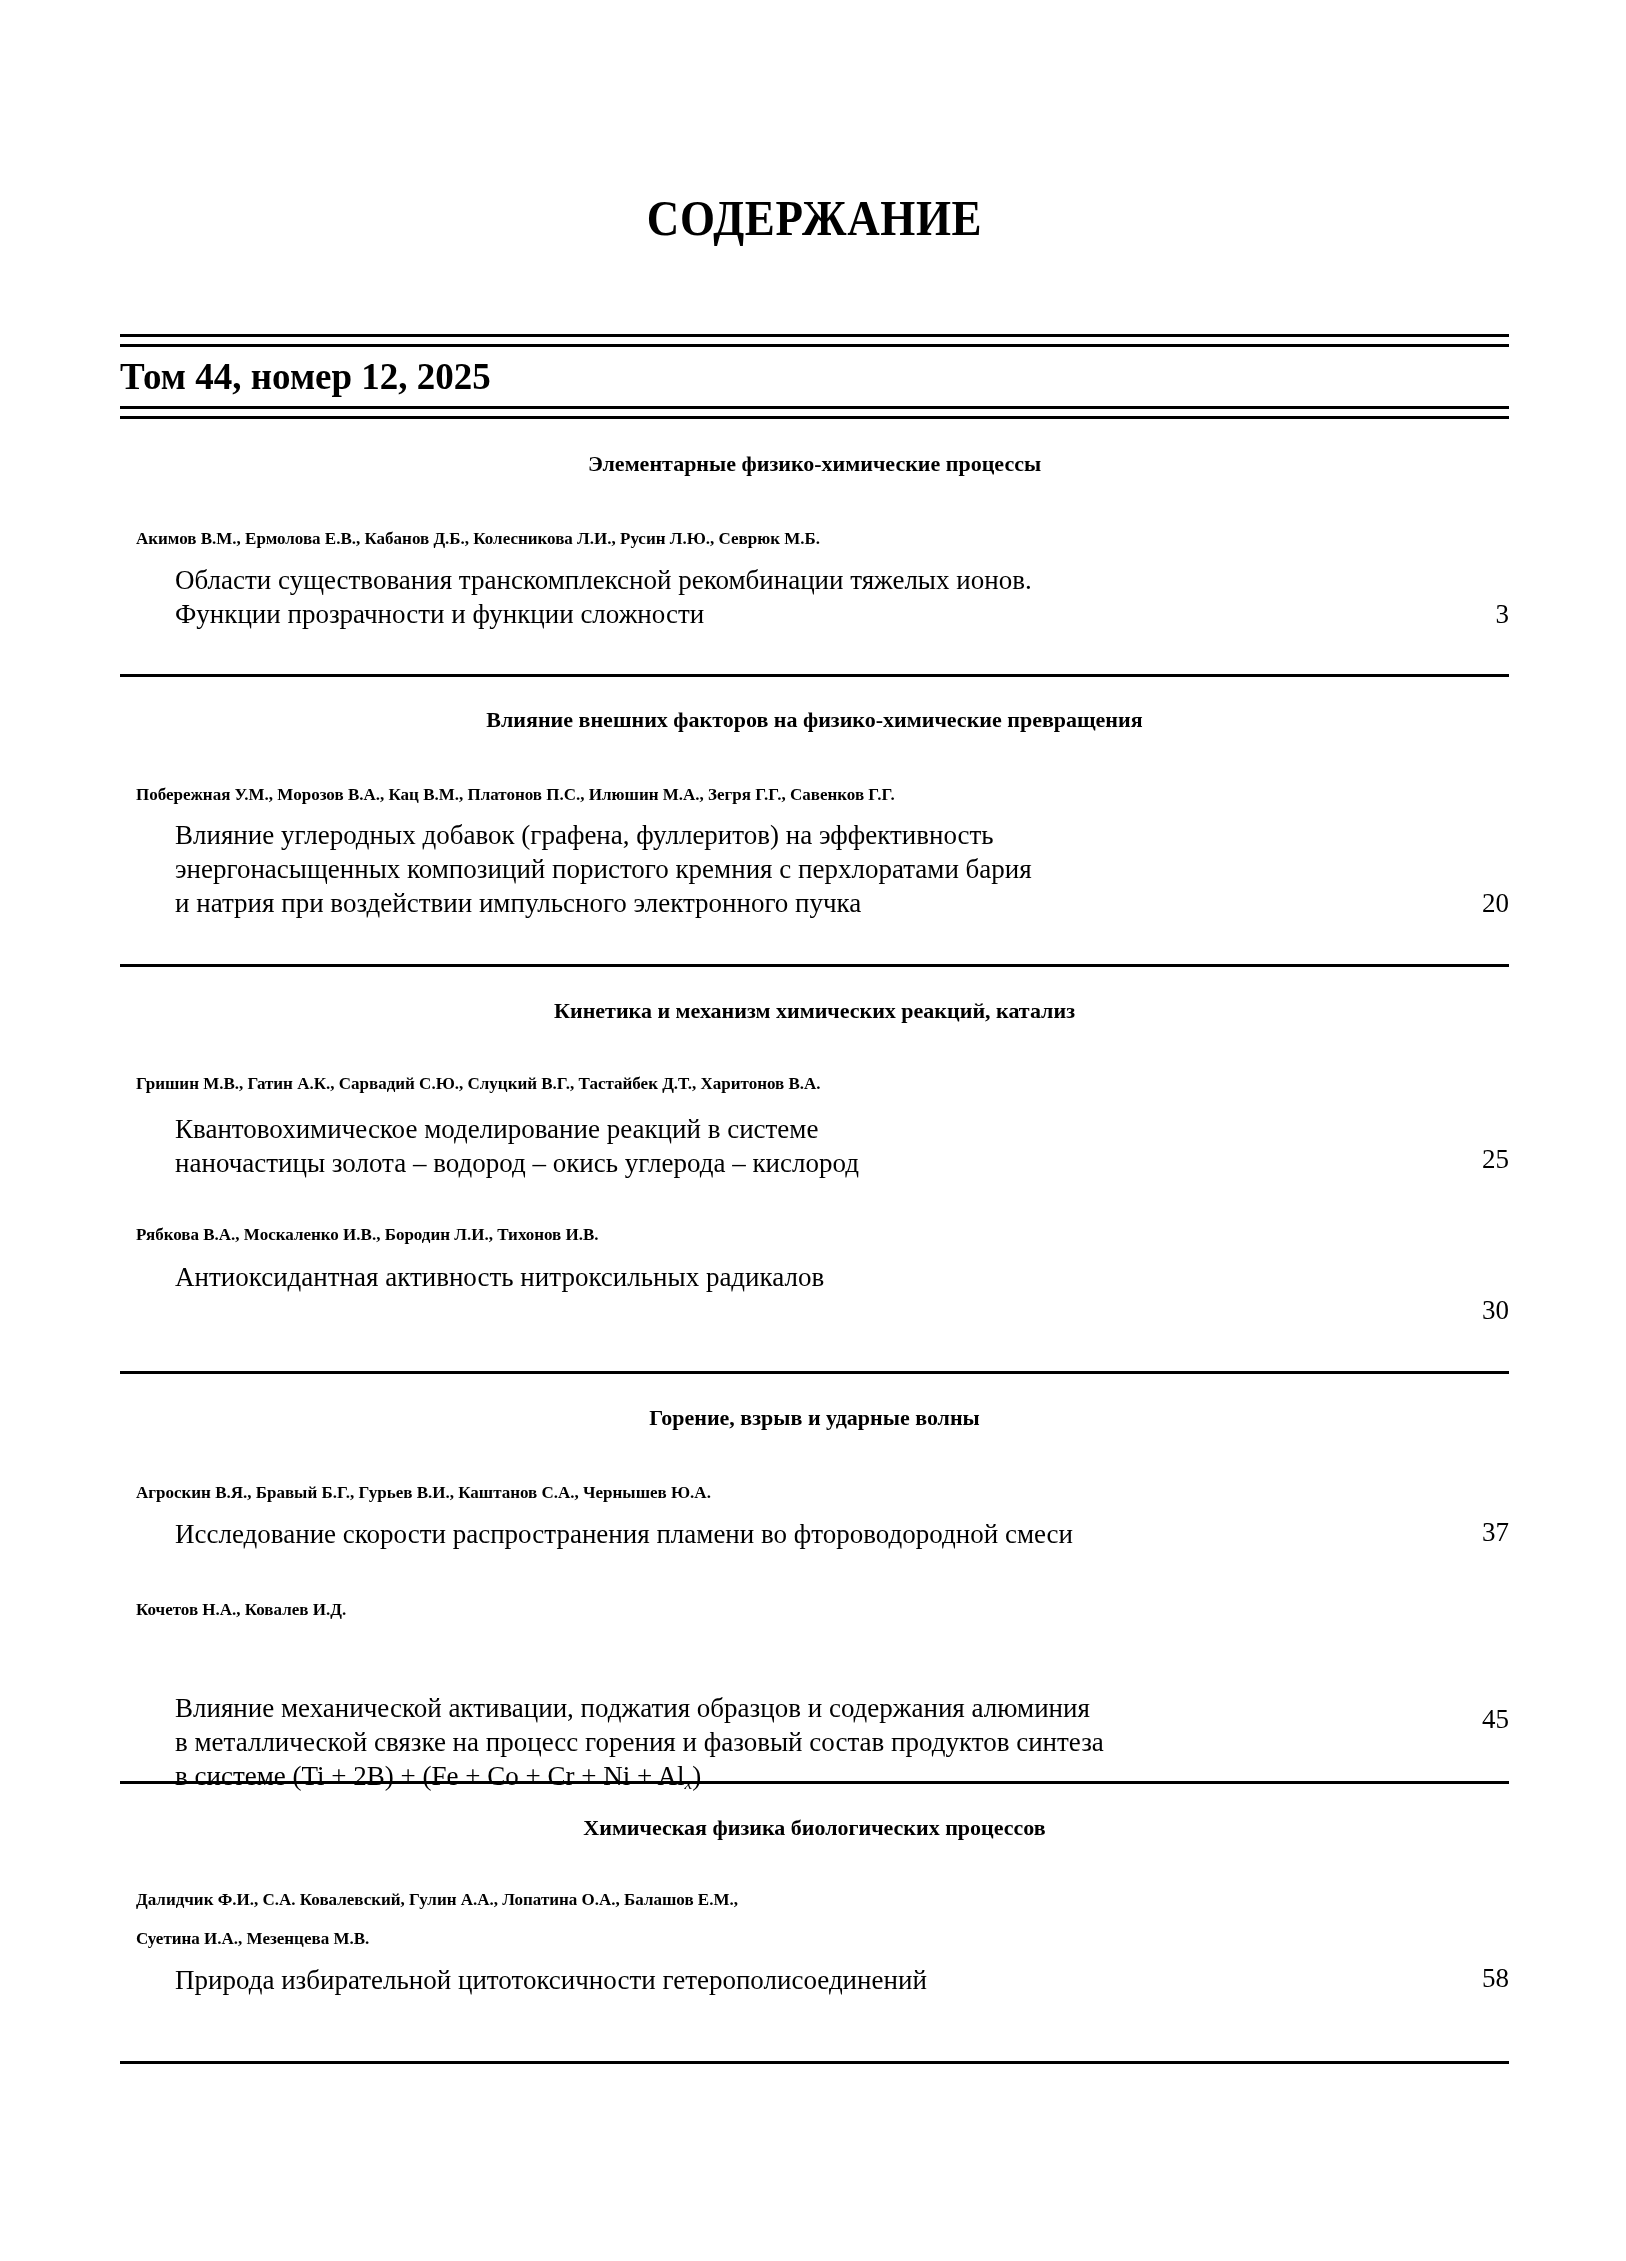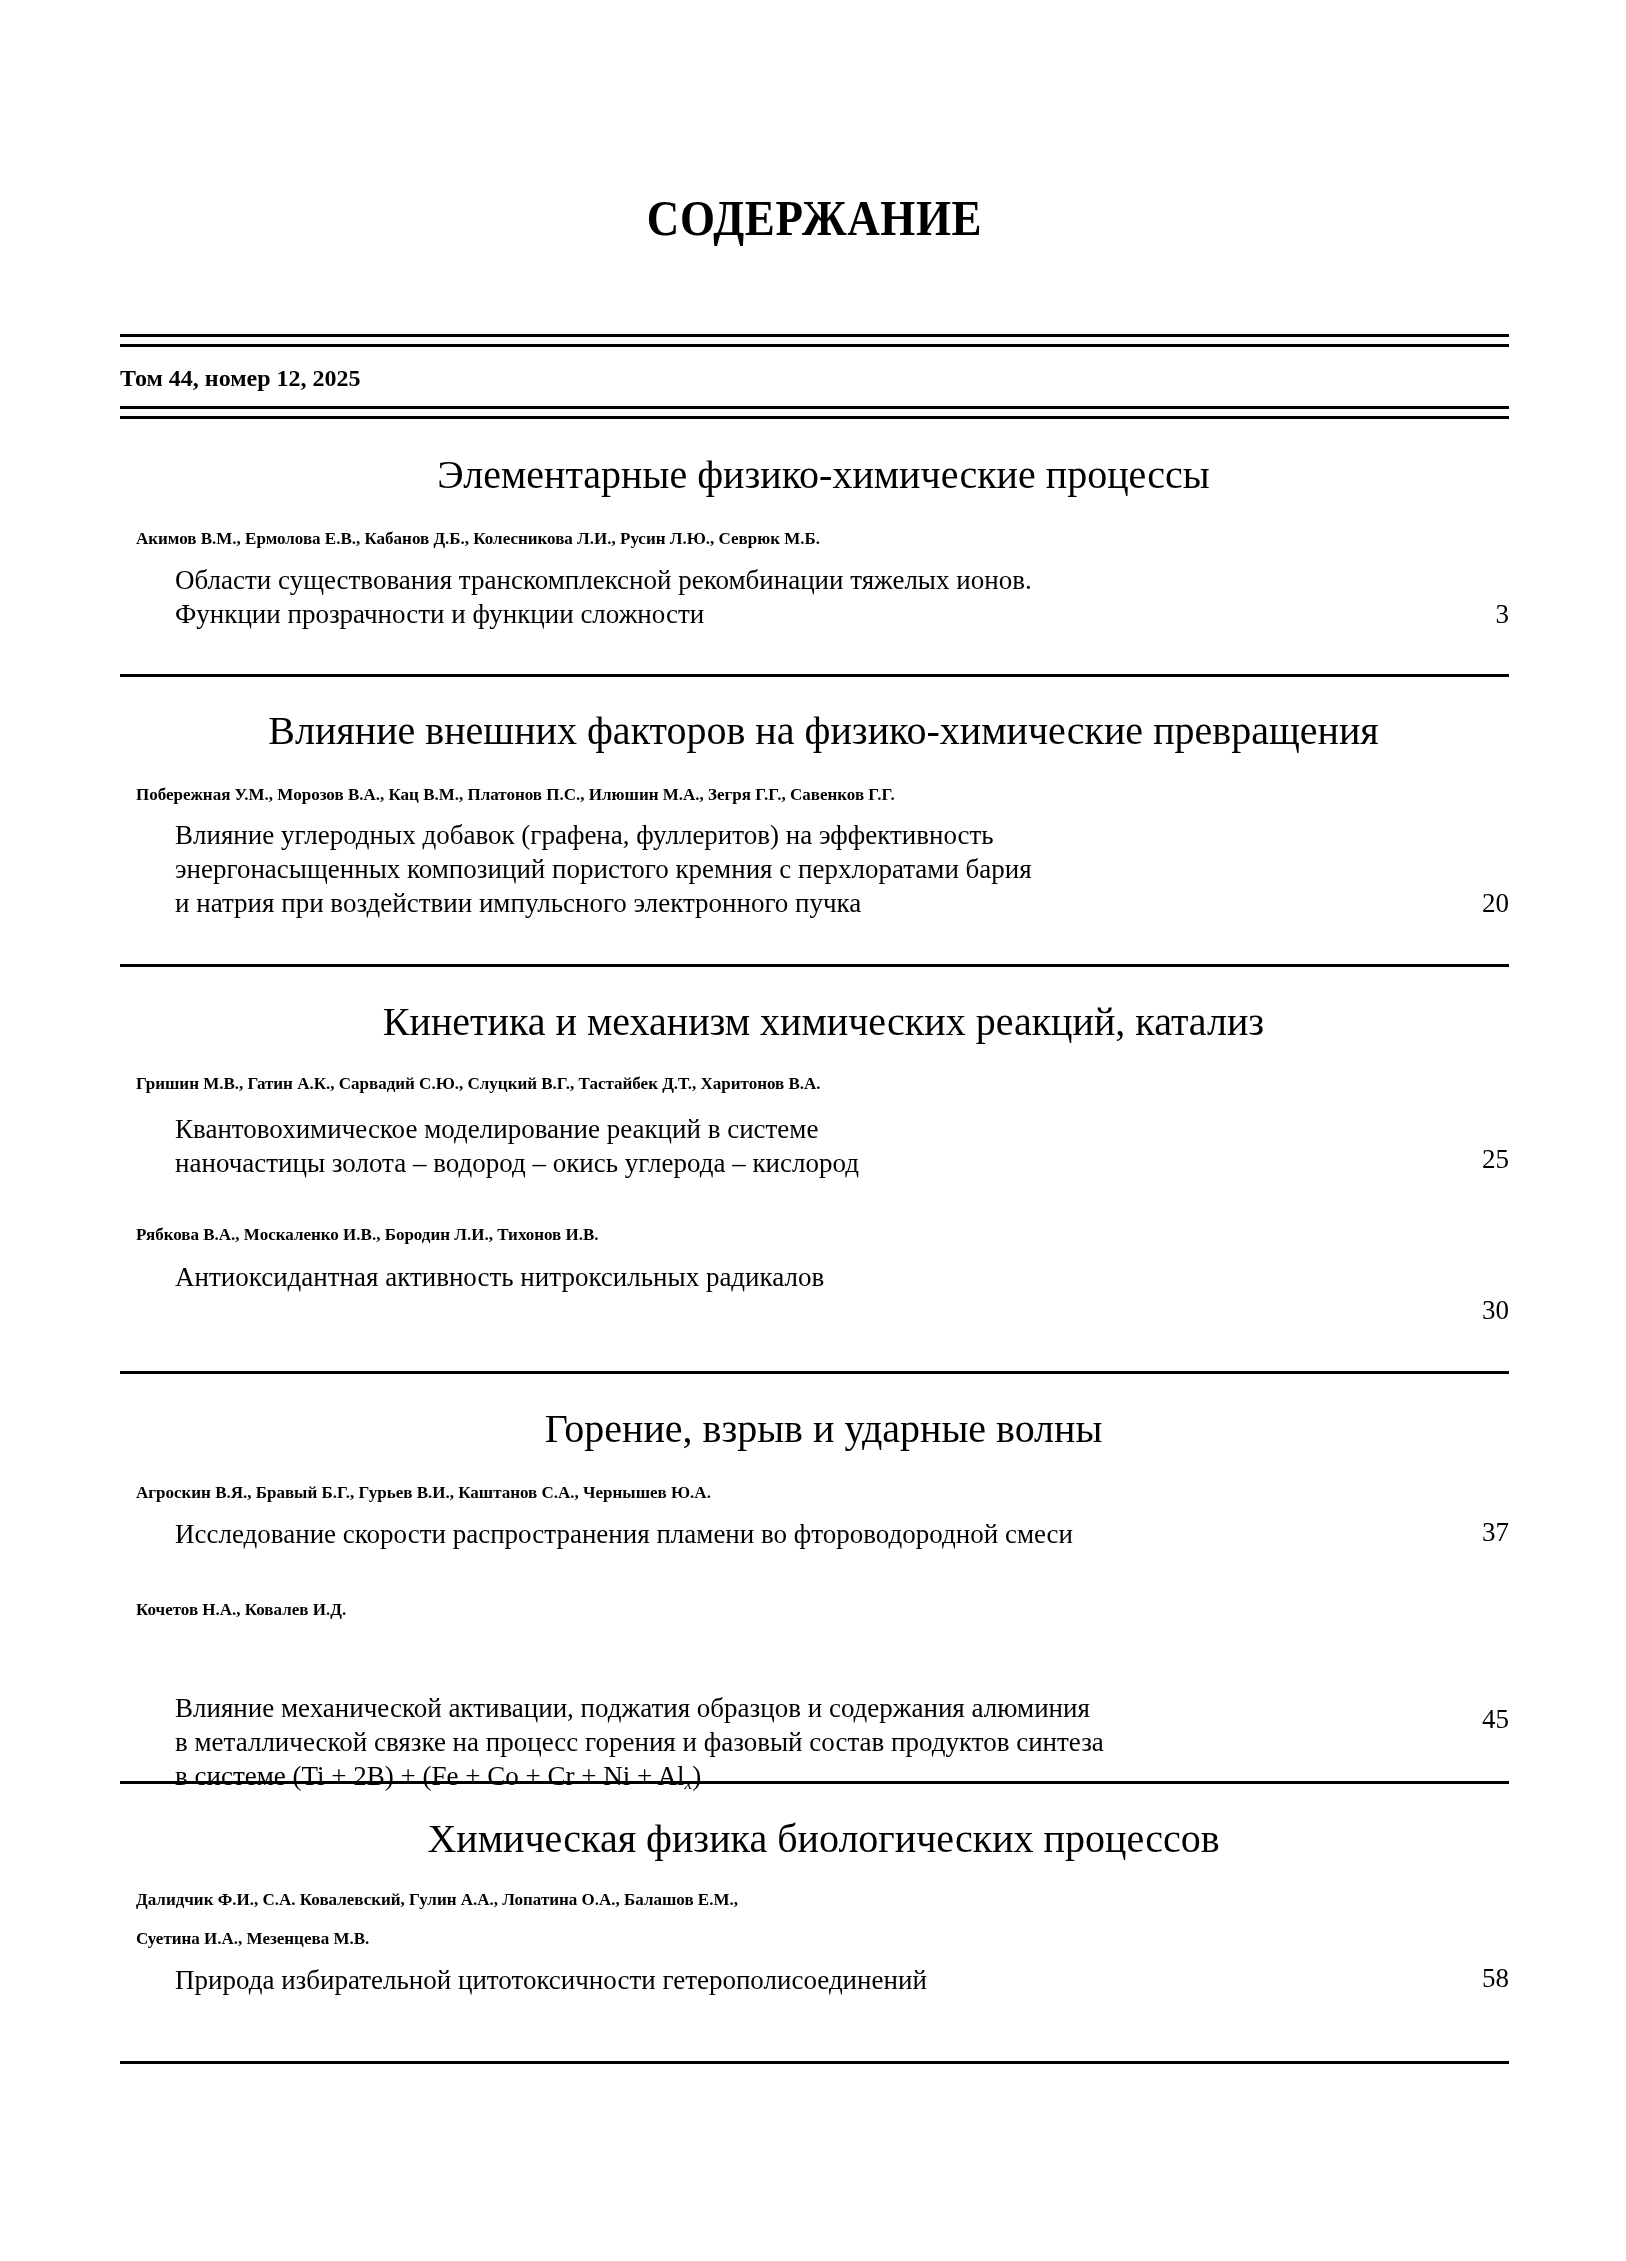--- a/index.html
+++ b/index.html
@@ -7,25 +7,25 @@
     width: 1626px; height: 2261px; position: relative; overflow: hidden;
     font-family: "Liberation Serif", "DejaVu Serif", serif; color: #000;
   }
   .page { position: absolute; left: 120px; width: 1389px; top: 0; }
   .title {
     position: absolute; left: 0; width: 100%; top: 189px; text-align: center;
     font-size: 50px; font-weight: bold; letter-spacing: 0.7px; transform: scaleX(0.9);
   }
   .rule { position: absolute; left: 0; width: 100%; height: 3.4px; background: #000; }
   .vol {
-    position: absolute; left: 0; top: 365px; font-size: 24px; font-weight: bold;
+    position: absolute; left: 0; top: 355px; font-size: 37px; font-weight: bold;
   }
   .sec-head {
-    position: absolute; left: 9px; width: 100%; text-align: center;
-    font-size: 40px; font-weight: normal;
+    position: absolute; left: 0; width: 100%; text-align: center;
+    font-size: 22px; font-weight: bold;
   }
   .authors { position: absolute; left: 16px; font-size: 17px; font-weight: bold; line-height: 39px; }
   .atitle { position: absolute; left: 55px; font-size: 27px; line-height: 34px; }
   .atitle div { white-space: nowrap; }
   .pnum { position: absolute; right: 0; font-size: 27px; text-align: right; }
   sub { font-size: 17.5px; font-style: italic; vertical-align: -4px; }
 </style>
 </head>
 <body>
 

